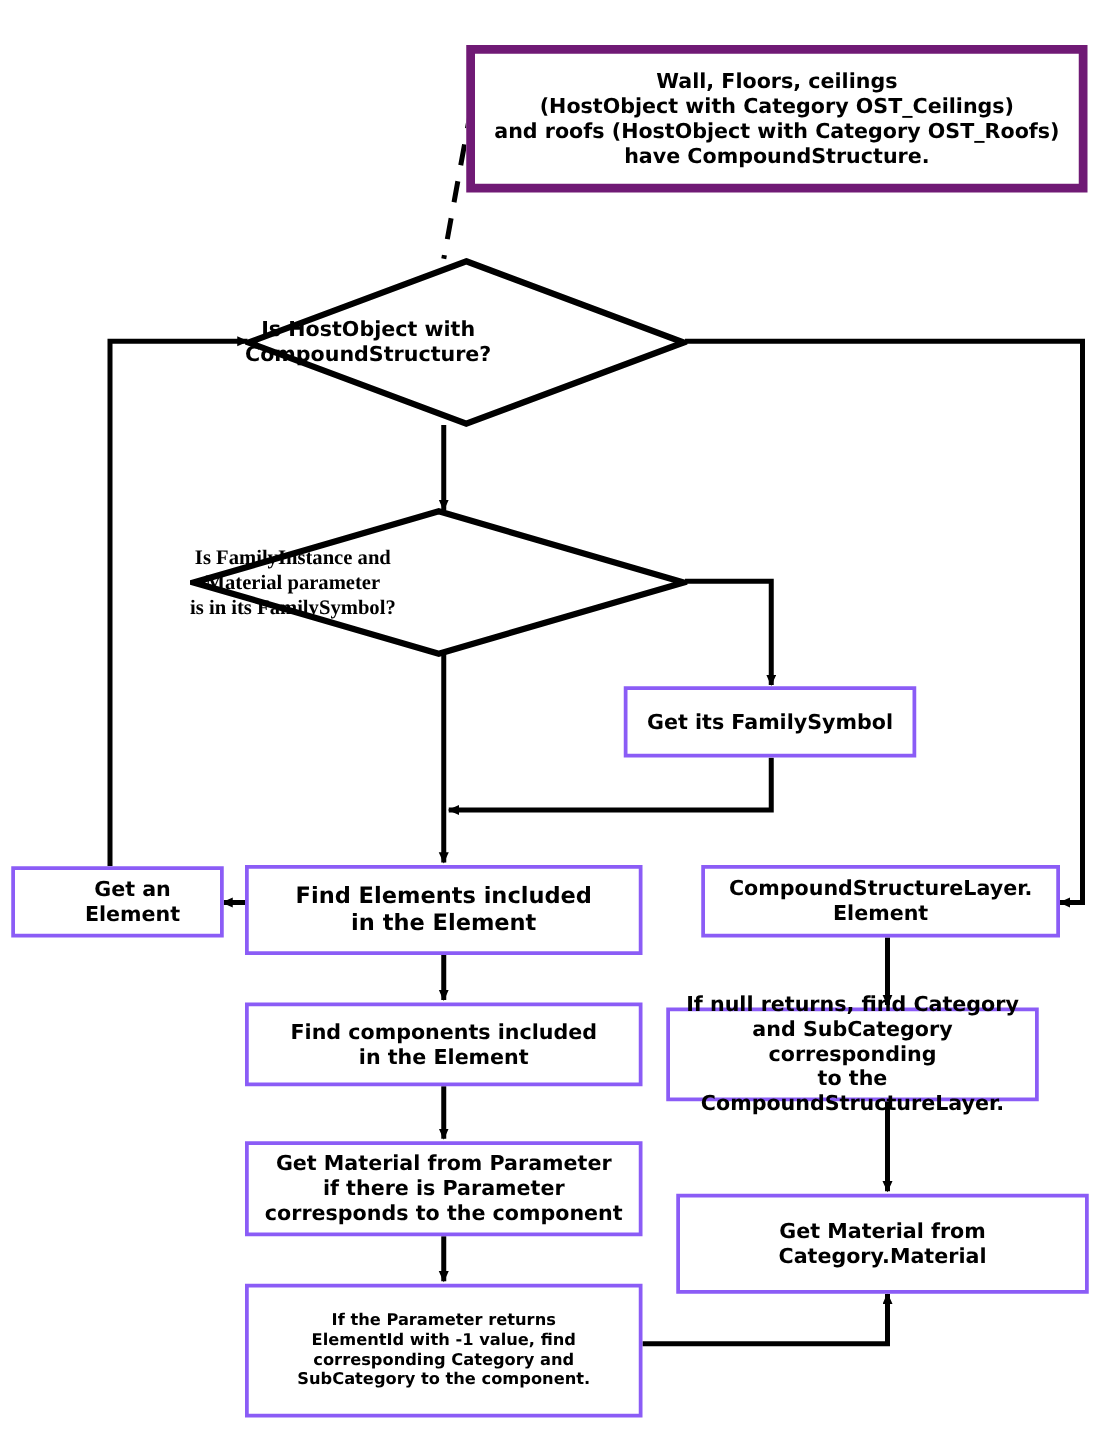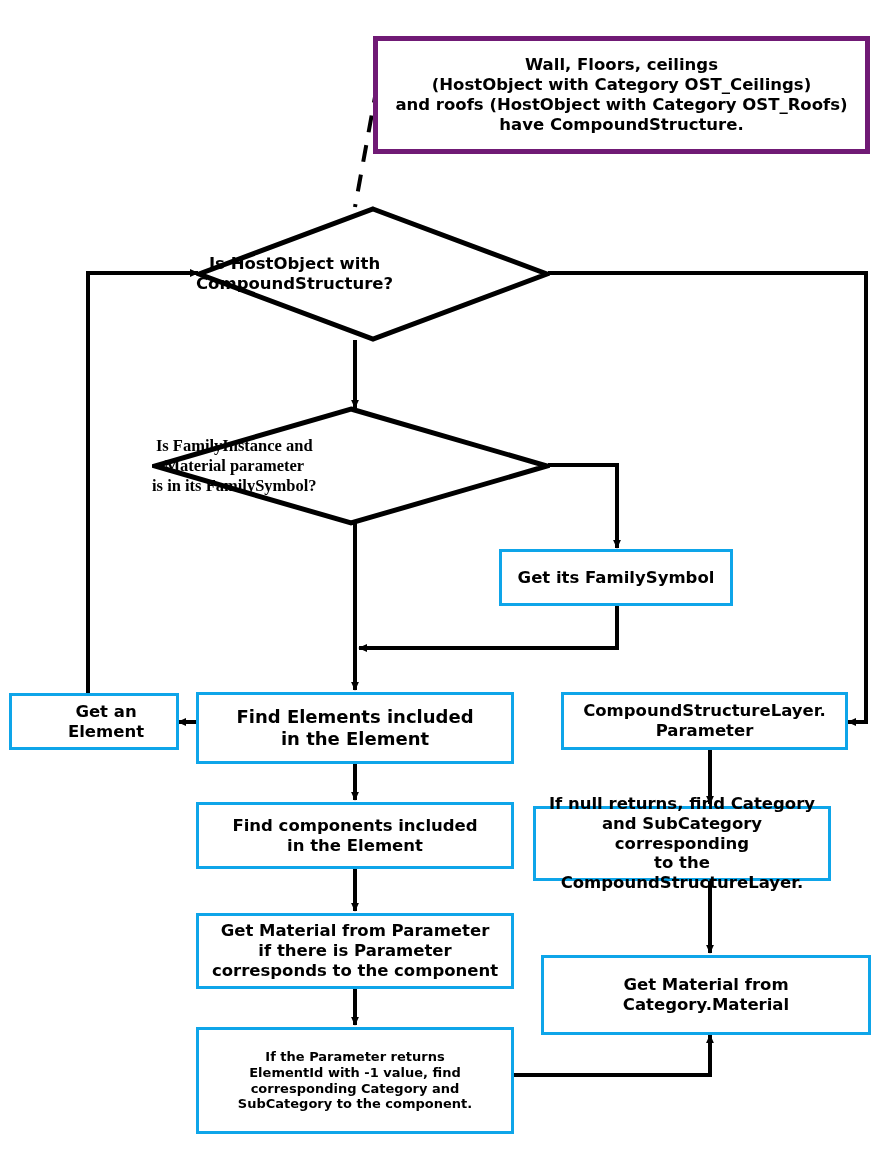--- a/index.html
+++ b/index.html
@@ -32,25 +32,25 @@
     justify-content: center;
     text-align: center;
     color: #000000;
     font-weight: bold;
     line-height: 1.20;
     white-space: pre-line;
     z-index: 2;
   }
   .box {
     background: #ffffff;
-    border: 3px solid #0ea5e9;
+    border: 3px solid #8b5cf6;
   }
   .note {
     background: #ffffff;
-    border: 5px solid #701a75;
+    border: 7px solid #701a75;
   }
   .diamond-wrap {
     position: absolute;
     z-index: 2;
     display: flex;
     align-items: center;
     justify-content: flex-start;
   }
   .diamond-wrap svg {
     position: absolute;
@@ -135,21 +135,21 @@
   </div>
 
   <div class="node box" style="left:499px; top:549px; width:234px; height:57px; font-size:16.5px;">Get its FamilySymbol</div>
 
   <div class="node box" style="left:9px; top:693px; width:170px; height:57px; font-size:16.5px;padding-left:24px;">Get an Element</div>
 
   <div class="node box" style="left:196px; top:692px; width:318px; height:72px; font-size:18px;">Find Elements included
 in the Element</div>
 
   <div class="node box" style="left:561px; top:692px; width:287px; height:58px; font-size:16.5px;">CompoundStructureLayer.
-Parameter</div>
+Element</div>
 
   <div class="node box" style="left:196px; top:802px; width:318px; height:67px; font-size:16.5px;">Find components included
 in the Element</div>
 
   <div class="node box" style="left:533px; top:806px; width:298px; height:75px; font-size:16.5px;">If null returns, find Category
 and SubCategory corresponding
 to the CompoundStructureLayer.</div>
 
   <div class="node box" style="left:541px; top:955px; width:330px; height:80px; font-size:16.5px;">Get Material from
 Category.Material</div>

